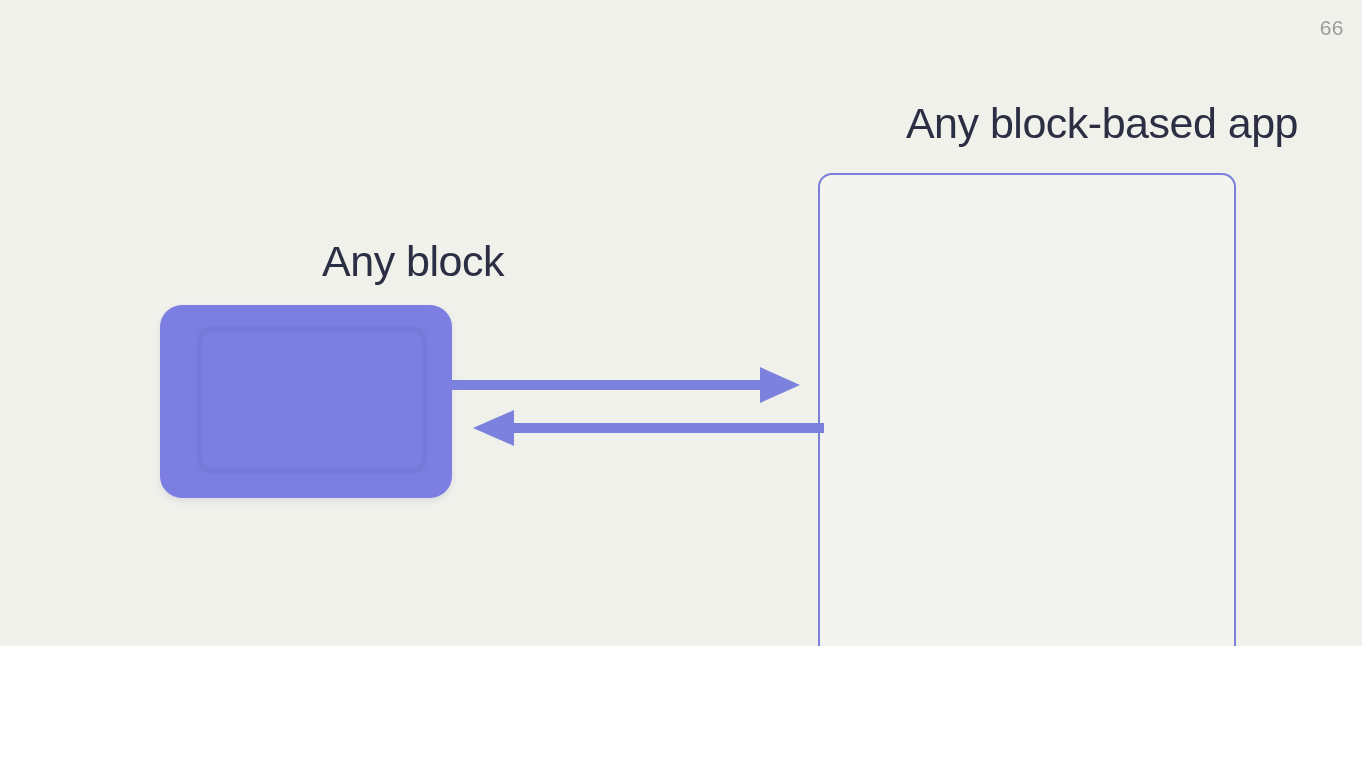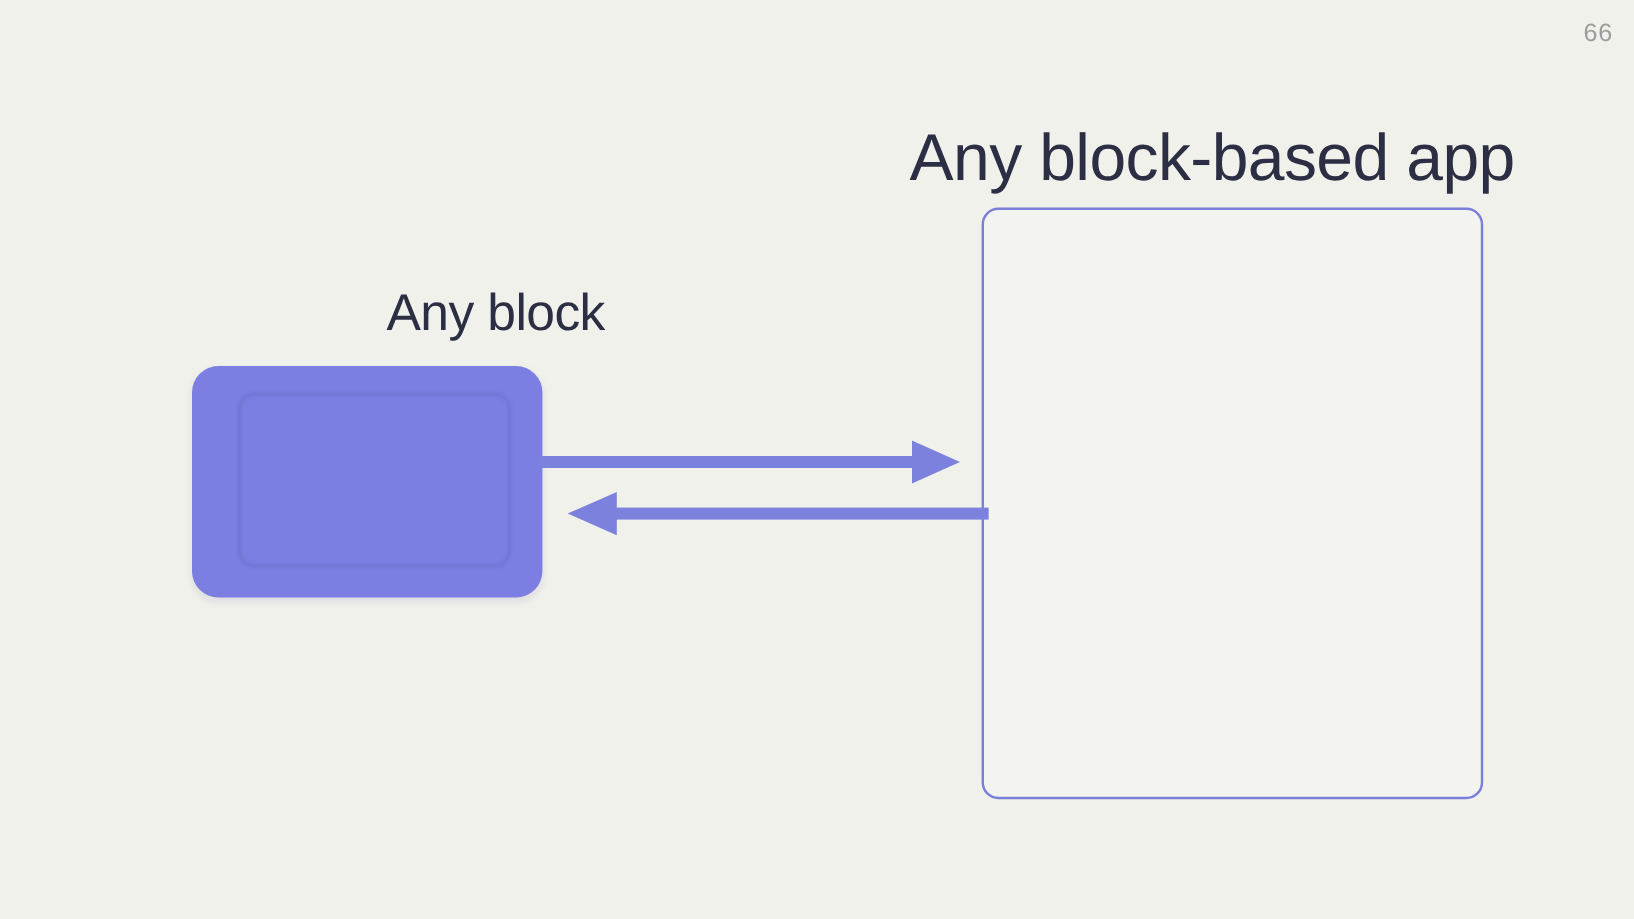--- a/index.html
+++ b/index.html
@@ -2,42 +2,42 @@
 <html><head>
 <meta charset="utf-8">
 <style>
   html, body {
     margin: 0;
     padding: 0;
   }
   .slide {
     position: relative;
     width: 1362px;
-    height: 766px;
+    height: 646px;
     background: #f0f1eb;
     overflow: hidden;
     font-family: "Liberation Sans", sans-serif;
     color: #2c2f43;
   }
   .page-number {
     position: absolute;
     top: 16px;
     right: 18px;
     font-size: 21px;
     font-weight: 500;
     color: #9c9c9c;
     letter-spacing: 0.5px;
   }
   .app-title {
     position: absolute;
     left: 758px;
     top: 99px;
     width: 540px;
-    text-align: left;
-    font-size: 55px;
+    text-align: right;
+    font-size: 43px;
     font-weight: 500;
     letter-spacing: -0.5px;
     white-space: nowrap;
   }
   .block-label {
     position: absolute;
     left: 104px;
     top: 237px;
     width: 400px;
     text-align: right;

